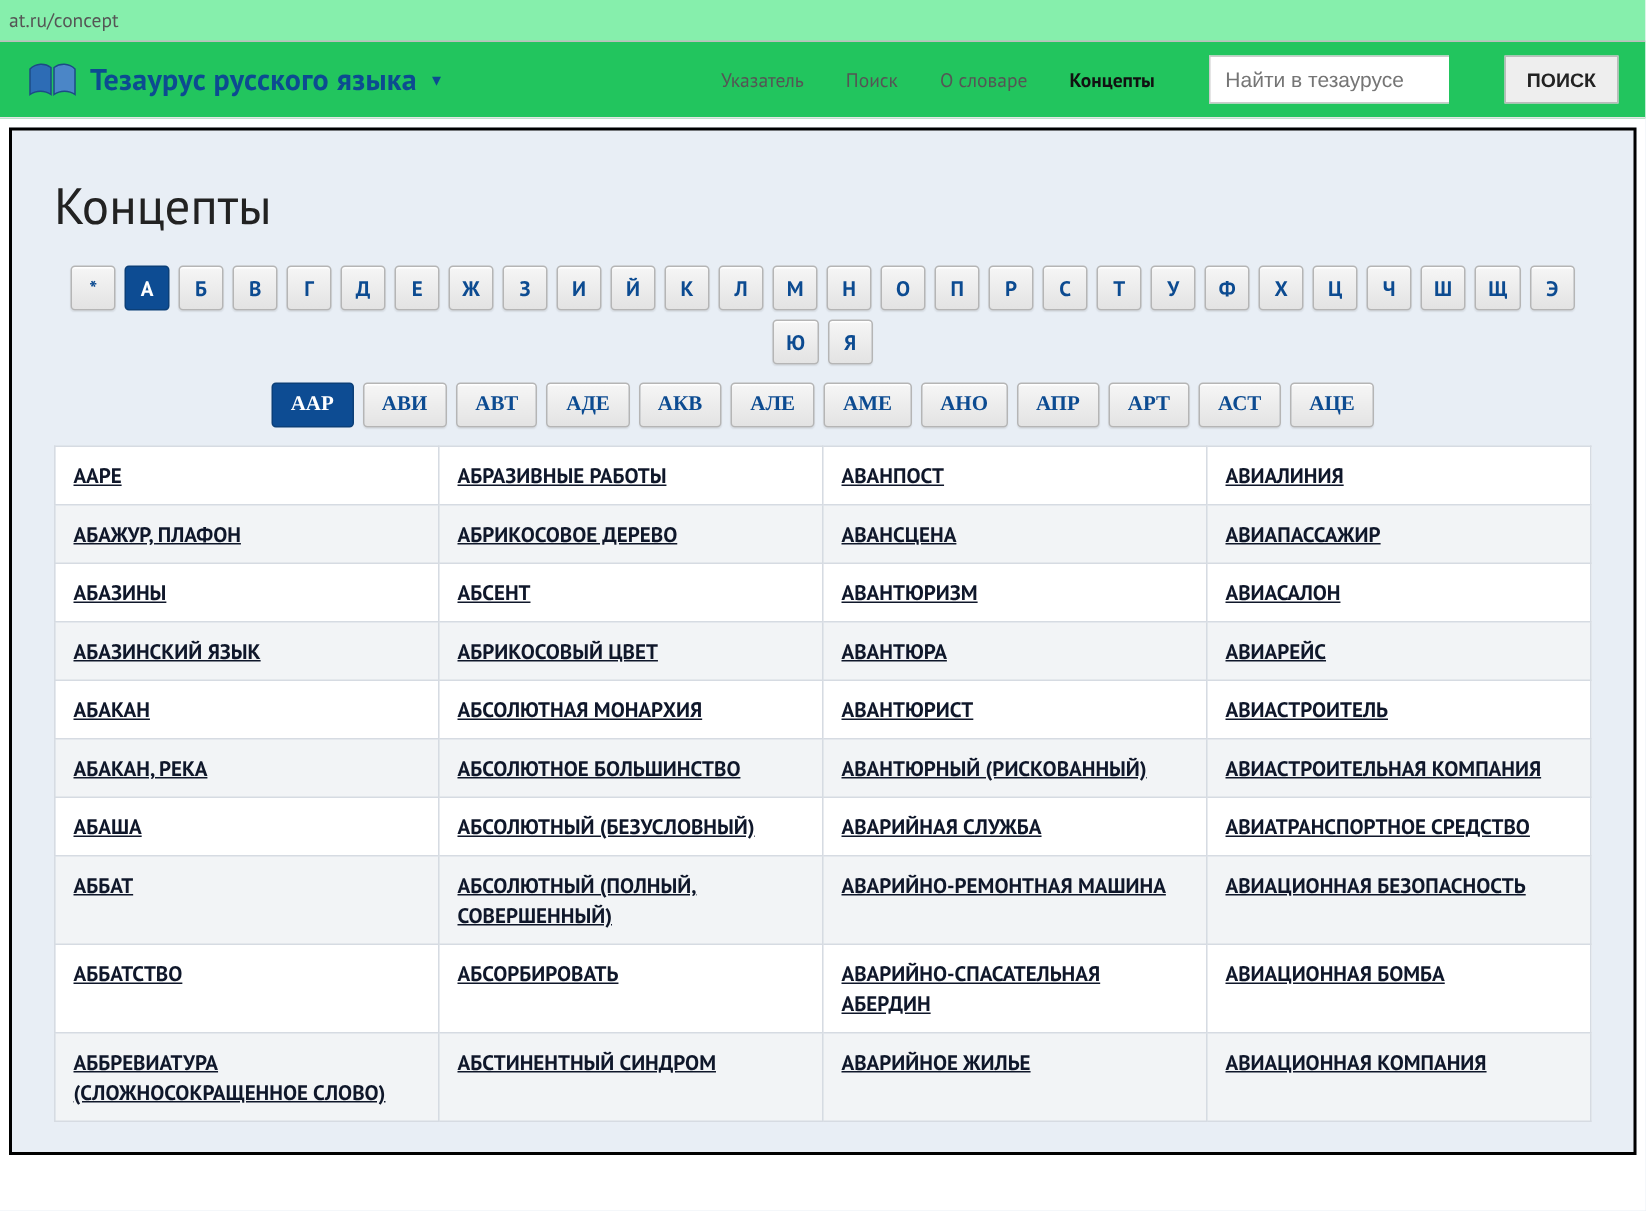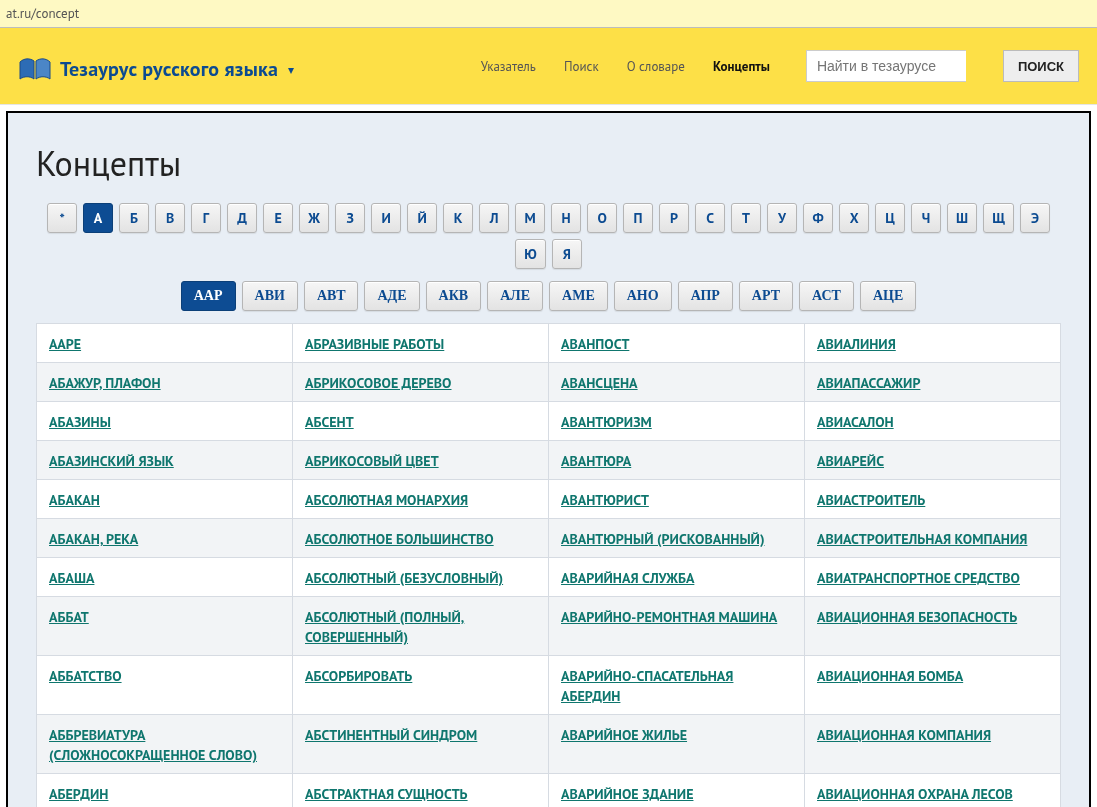--- a/index.html
+++ b/index.html
@@ -1,34 +1,34 @@
 <!DOCTYPE html>
 <html><head>
 <meta charset="utf-8">
 <style>
 * { box-sizing: border-box; margin: 0; padding: 0; }
 body { font-family: "PT Sans", "Segoe UI", Arial, sans-serif; background: #fff; }
 
 .browser-bar {
   height: 28px;
-  background: #fef9c3;
+  background: #86efac;
   border-bottom: 1px solid #bdbdbd;
   display: flex;
   align-items: center;
   padding: 0 6px;
   font-size: 13px;
   color: #555;
 }
 
 .topbar {
   display: flex;
-  align-items: flex-end;
-  padding: 22px 18px;
+  align-items: center;
+  padding: 9px 18px;
   border-bottom: 1px solid #e5e5e5;
-  background: #fde047;
+  background: #22c55e;
   gap: 10px;
 }
 .logo-wrap { display: flex; align-items: center; gap: 8px; cursor: pointer; }
 .logo-text { color: #0c4b91; font-size: 20px; font-weight: 700; letter-spacing: .2px; }
 .caret { color: #0c4b91; font-size: 12px; margin-left: 2px; }
 
 .nav-links { margin-left: auto; display: flex; align-items: center; gap: 28px; }
 .nav-links a { color: #555; text-decoration: none; font-size: 13px; }
 .nav-links a.active { color: #111; font-weight: 700; }
 .search-row { display: flex; align-items: stretch; margin-left: 8px; gap: 37px; }
@@ -66,21 +66,21 @@
 .pill.active { background: #0d4c93; color: #fff; border-color: #0b3f78; box-shadow: none; }
 .sylbar .pill { padding: 0 12px; font-family: Liberation Serif, serif; }
 
 .table-wrap { padding: 0 6px; }
 table.concepts { width: 100%; border-collapse: collapse; table-layout: fixed; }
 table.concepts td {
   border: 1px solid #d6dbe2; padding: 9px 12px; background: #fff; vertical-align: top;
 }
 table.concepts tr:nth-child(even) td { background: #f2f4f6; }
 table.concepts a {
-  color: #0f766e; font-weight: 700; text-decoration: underline; font-size: 14px; margin-top: 24px;
+  color: #0f172a; font-weight: 700; text-decoration: underline; font-size: 14px; margin-top: 24px;
 }
 </style>
 </head>
 <body>
 
 <div class="browser-bar">
   <span>at.ru/concept</span>
 </div>
 
 <div class="topbar">
@@ -213,23 +213,17 @@
               <td><a href="#">АБСОРБИРОВАТЬ</a></td>
               <td><a href="#">АВАРИЙНО-СПАСАТЕЛЬНАЯ АБЕРДИН</a></td>
               <td><a href="#">АВИАЦИОННАЯ БОМБА</a></td>
             </tr>
             <tr>
               <td><a href="#">АББРЕВИАТУРА (СЛОЖНОСОКРАЩЕННОЕ СЛОВО)</a></td>
               <td><a href="#">АБСТИНЕНТНЫЙ СИНДРОМ</a></td>
               <td><a href="#">АВАРИЙНОЕ ЖИЛЬЕ</a></td>
               <td><a href="#">АВИАЦИОННАЯ КОМПАНИЯ</a></td>
             </tr>
-            <tr>
-              <td><a href="#">АБЕРДИН</a></td>
-              <td><a href="#">АБСТРАКТНАЯ СУЩНОСТЬ</a></td>
-              <td><a href="#">АВАРИЙНОЕ ЗДАНИЕ</a></td>
-              <td><a href="#">АВИАЦИОННАЯ ОХРАНА ЛЕСОВ</a></td>
-            </tr>
           </tbody>
       </table>
     </div>
   </div>
 </div>
 
 </body></html>

